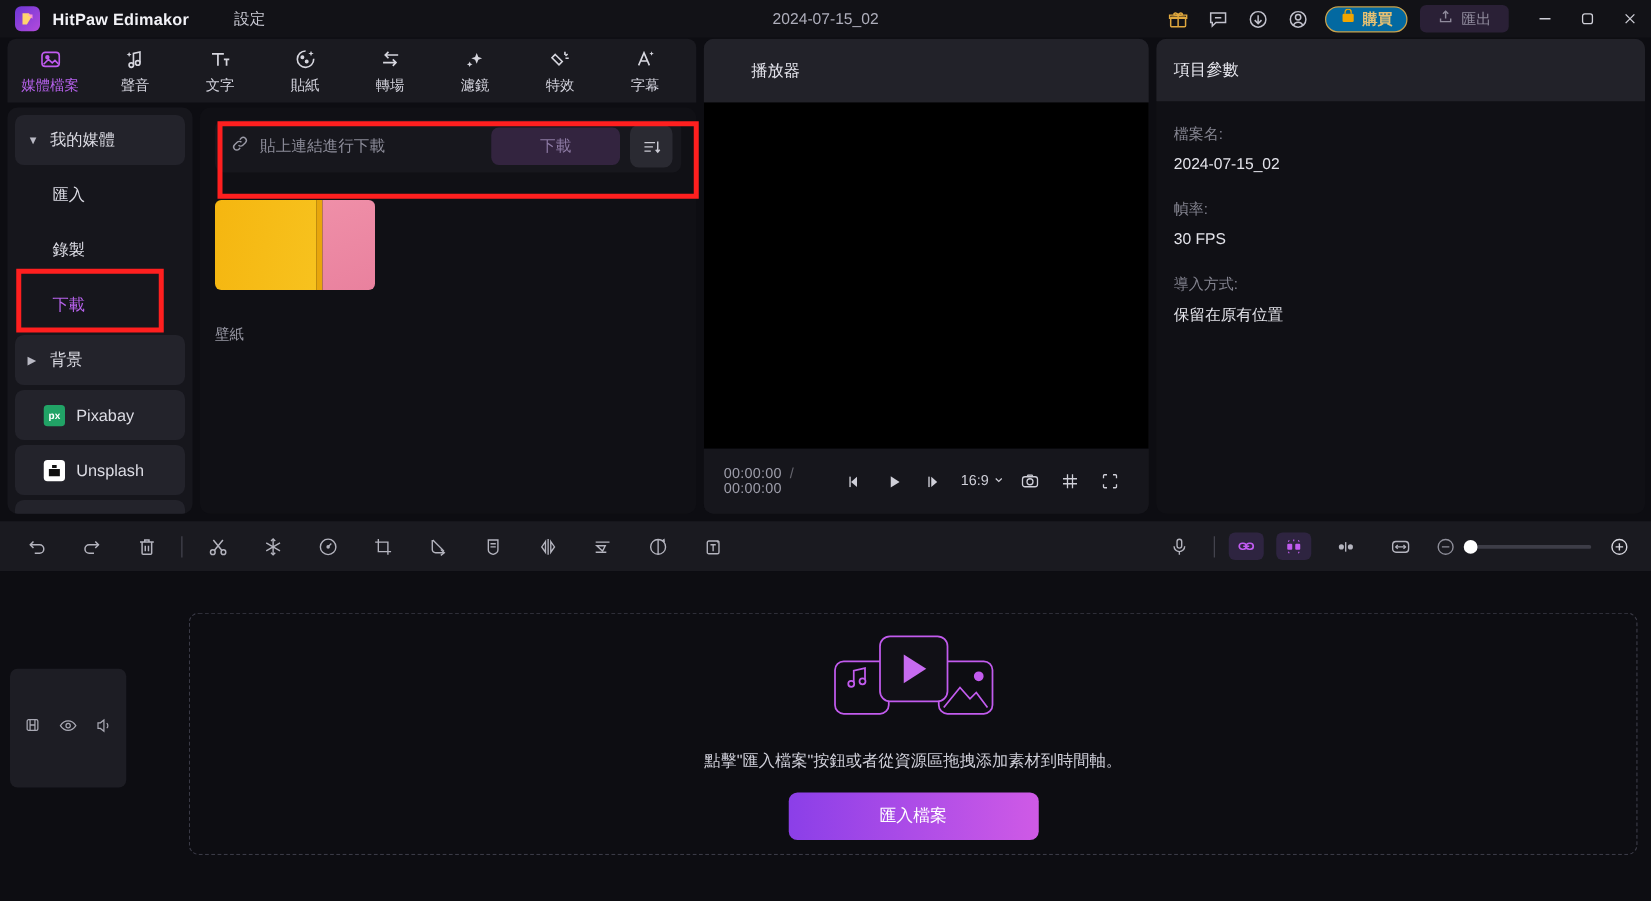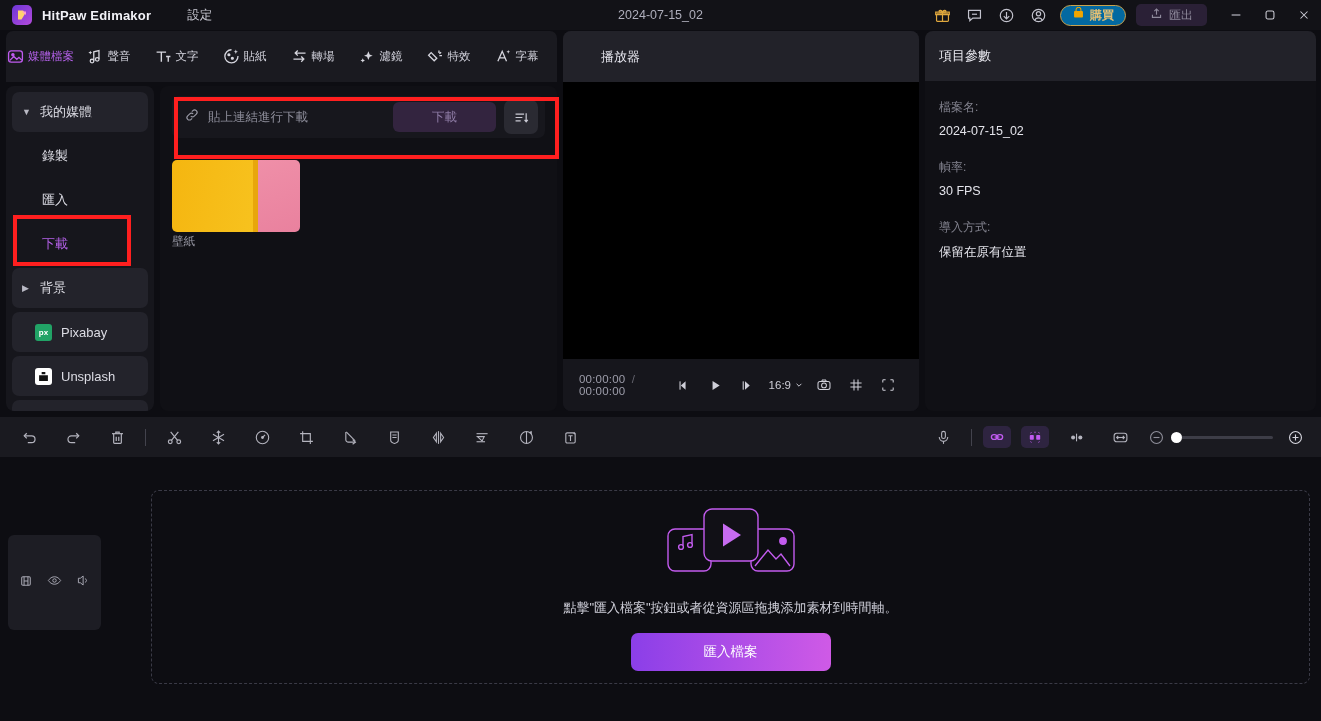--- a/index.html
+++ b/index.html
@@ -58,21 +58,21 @@
     color: #cfcfd8;
   }
 
   
   .tabstrip {
     position: absolute; top: 31px; left: 6px; width: 551px; height: 51px;
     background: #1a1a20; border-radius: 7px 7px 0 0;
     display: flex; align-items: center;
   }
   .tab {
-    width: 68px; height: 51px; display: flex; flex-direction: row;
+    width: 68px; height: 51px; display: flex; flex-direction: column;
     align-items: center; justify-content: center; gap: 3px; cursor: pointer;
   }
   .tab .ic { height: 20px; display: flex; align-items: center; color: #d6d6de; }
   .tab .lb { font-size: 11.5px; color: #d2d2dc; }
   .tab.active .ic { color: #c05bf0; }
   .tab.active .lb { color: #b561ea; }
 
   
   .sidebar {
     position: absolute; top: 86px; left: 6px; width: 148px; height: 325px;
@@ -123,21 +123,21 @@
     color: #cacad4; cursor: pointer;
   }
   .thumbwrap { margin-top: 22px; width: 128px; cursor: pointer; }
   .thumb {
     width: 128px; height: 72px; border-radius: 5px; overflow: hidden;
     display: flex;
   }
   .thumb .a { flex: 0 0 63%; background: linear-gradient(100deg,#f5b610,#f7c21e); }
   .thumb .b { flex: 0 0 4%; background: #e8a60c; }
   .thumb .c { flex: 1; background: linear-gradient(160deg,#ef8fa8,#e9819e); }
-  .thumb-lb { margin-top: 2px; font-size: 11.5px; color: #9a9aa6; }
+  .thumb-lb { margin-top: 28px; font-size: 11.5px; color: #9a9aa6; }
 
   
   .playerpanel {
     position: absolute; top: 31px; left: 563px; width: 356px; height: 380px;
     background: #16161c; border-radius: 8px; overflow: hidden;
   }
   .player-head {
     height: 51px; display: flex; align-items: center; padding-left: 38px;
     font-size: 13px; color: #e6e6ee; background: #222229;
   }
@@ -400,24 +400,24 @@
       <span class="lb">字幕</span>
     </div>
   </div>
 
   <div class="sidebar">
     <div class="side-item group">
       <span class="caret">▼</span>
       <span>我的媒體</span>
     </div>
     <div class="side-item sub">
+      <span>匯入</span>
+    </div>
+    <div class="side-item sub">
       <span>錄製</span>
-    </div>
-    <div class="side-item sub">
-      <span>匯入</span>
     </div>
     <div class="side-item sub active">
       <span>下載</span>
     </div>
     <div class="side-item group">
       <span class="caret">▶</span>
       <span>背景</span>
     </div>
     <div class="side-item chip">
       <span class="px-ic">px</span>

